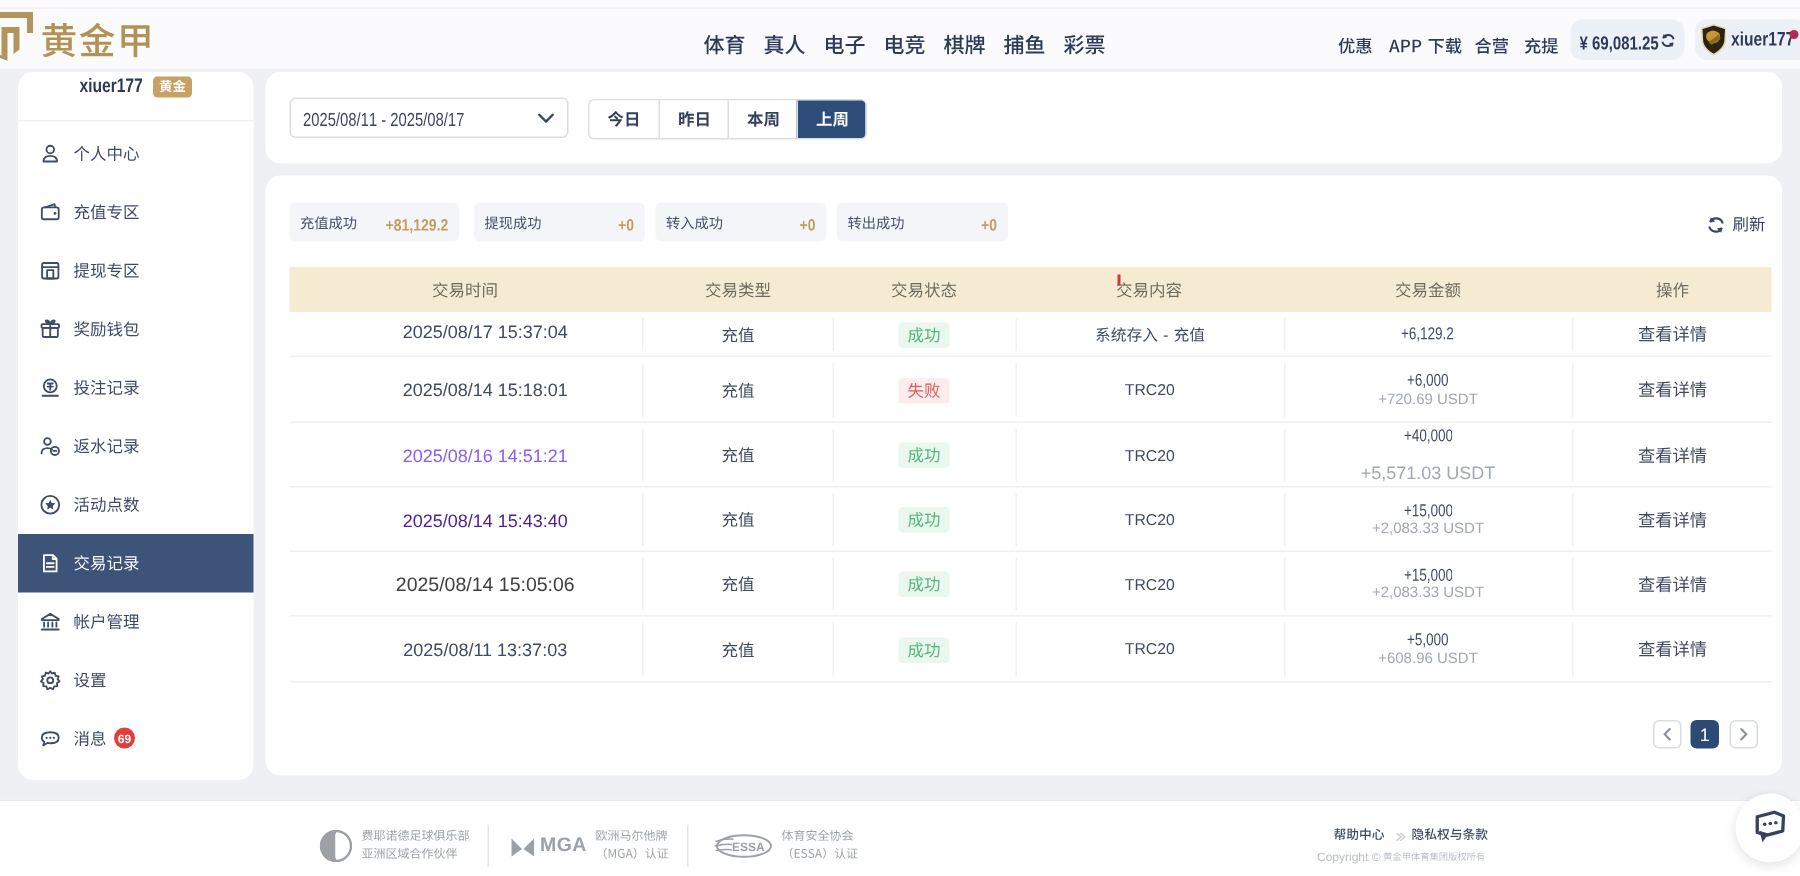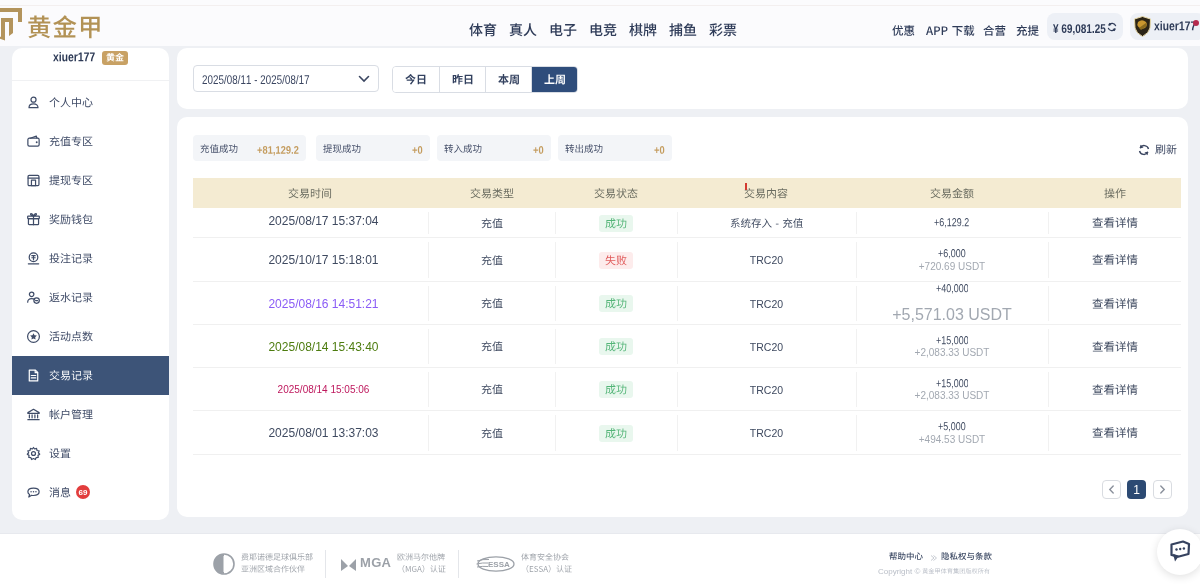--- a/index.html
+++ b/index.html
@@ -849,21 +849,21 @@
       </g>
     </svg>
   </div>
 <div class="ab" style="left:193px;top:281px;width:988px;height:1px;background:#f0f0f0"></div>
 <div class="ab" style="left:428px;top:242px;width:1px;height:36px;background:#f1f1f1"></div>
 <div class="ab" style="left:555px;top:242px;width:1px;height:36px;background:#f1f1f1"></div>
 <div class="ab" style="left:677px;top:242px;width:1px;height:36px;background:#f1f1f1"></div>
 <div class="ab" style="left:856px;top:242px;width:1px;height:36px;background:#f1f1f1"></div>
 <div class="ab" style="left:1048px;top:242px;width:1px;height:36px;background:#f1f1f1"></div>
 <div class="ab fxc" style="left:206px;top:238px;width:235px;height:44px">
-    <span style="font-size:12px;color:#3f4a60">2025/10/17 15:18:01</span>
+    <span style="font-size:12px;color:#3f4a60">2025/08/14 15:18:01</span>
   </div>
 <div class="ab fxc" style="left:428px;top:238px;width:127px;height:44px">
     <svg class="tx" width="22.0" height="11.0" viewBox="0 0 2000 1000">
       <g transform="translate(0,860) scale(1,-1)" fill="#3f4a60">
         <use href="#g49" x="0"></use>
         <use href="#g50" x="1000"></use>
       </g>
     </svg>
   </div>
 <div class="ab fxc" style="left:555px;top:238px;width:122px;height:44px">
@@ -937,40 +937,40 @@
       <g transform="translate(0,795) scale(0.3809,-0.4883)" fill="#3f4a60">
         <use href="#g118" x="0"></use>
         <use href="#g129" x="1196"></use>
         <use href="#g80" x="2335"></use>
         <use href="#g120" x="3474"></use>
         <use href="#g80" x="4043"></use>
         <use href="#g80" x="5182"></use>
         <use href="#g80" x="6321"></use>
       </g>
     </svg>
-    <span style="font-size:16px;color:#a2a8b1;margin-top:12px">+5,571.03 USDT</span>
+    <span style="font-size:12px;color:#a2a8b1;margin-top:12px">+5,571.03 USDT</span>
   </div>
 <div class="ab fxc" style="left:1048px;top:282px;width:133px;height:43px">
     <svg class="tx" width="46.0" height="11.5" viewBox="0 0 4000 1000">
       <g transform="translate(0,860) scale(1,-1)" fill="#3f4a60">
         <use href="#g123" x="0"></use>
         <use href="#g124" x="1000"></use>
         <use href="#g125" x="2000"></use>
         <use href="#g126" x="3000"></use>
       </g>
     </svg>
   </div>
 <div class="ab" style="left:193px;top:367px;width:988px;height:1px;background:#f0f0f0"></div>
 <div class="ab" style="left:428px;top:329px;width:1px;height:35px;background:#f1f1f1"></div>
 <div class="ab" style="left:555px;top:329px;width:1px;height:35px;background:#f1f1f1"></div>
 <div class="ab" style="left:677px;top:329px;width:1px;height:35px;background:#f1f1f1"></div>
 <div class="ab" style="left:856px;top:329px;width:1px;height:35px;background:#f1f1f1"></div>
 <div class="ab" style="left:1048px;top:329px;width:1px;height:35px;background:#f1f1f1"></div>
 <div class="ab fxc" style="left:206px;top:325px;width:235px;height:43px">
-    <span style="font-size:12px;color:#4d7c0f">2025/08/14 15:43:40</span>
+    <span style="font-size:12px;color:#4c1d95">2025/08/14 15:43:40</span>
   </div>
 <div class="ab fxc" style="left:428px;top:325px;width:127px;height:43px">
     <svg class="tx" width="22.0" height="11.0" viewBox="0 0 2000 1000">
       <g transform="translate(0,860) scale(1,-1)" fill="#3f4a60">
         <use href="#g49" x="0"></use>
         <use href="#g50" x="1000"></use>
       </g>
     </svg>
   </div>
 <div class="ab fxc" style="left:555px;top:325px;width:122px;height:43px">
@@ -1010,21 +1010,21 @@
       </g>
     </svg>
   </div>
 <div class="ab" style="left:193px;top:410px;width:988px;height:1px;background:#f0f0f0"></div>
 <div class="ab" style="left:428px;top:372px;width:1px;height:35px;background:#f1f1f1"></div>
 <div class="ab" style="left:555px;top:372px;width:1px;height:35px;background:#f1f1f1"></div>
 <div class="ab" style="left:677px;top:372px;width:1px;height:35px;background:#f1f1f1"></div>
 <div class="ab" style="left:856px;top:372px;width:1px;height:35px;background:#f1f1f1"></div>
 <div class="ab" style="left:1048px;top:372px;width:1px;height:35px;background:#f1f1f1"></div>
 <div class="ab fxc" style="left:206px;top:368px;width:235px;height:43px">
-    <span style="font-size:10px;color:#be185d">2025/08/14 15:05:06</span>
+    <span style="font-size:13px;color:#404040">2025/08/14 15:05:06</span>
   </div>
 <div class="ab fxc" style="left:428px;top:368px;width:127px;height:43px">
     <svg class="tx" width="22.0" height="11.0" viewBox="0 0 2000 1000">
       <g transform="translate(0,860) scale(1,-1)" fill="#3f4a60">
         <use href="#g49" x="0"></use>
         <use href="#g50" x="1000"></use>
       </g>
     </svg>
   </div>
 <div class="ab fxc" style="left:555px;top:368px;width:122px;height:43px">
@@ -1064,21 +1064,21 @@
       </g>
     </svg>
   </div>
 <div class="ab" style="left:193px;top:454px;width:988px;height:1px;background:#f0f0f0"></div>
 <div class="ab" style="left:428px;top:415px;width:1px;height:36px;background:#f1f1f1"></div>
 <div class="ab" style="left:555px;top:415px;width:1px;height:36px;background:#f1f1f1"></div>
 <div class="ab" style="left:677px;top:415px;width:1px;height:36px;background:#f1f1f1"></div>
 <div class="ab" style="left:856px;top:415px;width:1px;height:36px;background:#f1f1f1"></div>
 <div class="ab" style="left:1048px;top:415px;width:1px;height:36px;background:#f1f1f1"></div>
 <div class="ab fxc" style="left:206px;top:411px;width:235px;height:44px">
-    <span style="font-size:12px;color:#3f4a60">2025/08/01 13:37:03</span>
+    <span style="font-size:12px;color:#3f4a60">2025/08/11 13:37:03</span>
   </div>
 <div class="ab fxc" style="left:428px;top:411px;width:127px;height:44px">
     <svg class="tx" width="22.0" height="11.0" viewBox="0 0 2000 1000">
       <g transform="translate(0,860) scale(1,-1)" fill="#3f4a60">
         <use href="#g49" x="0"></use>
         <use href="#g50" x="1000"></use>
       </g>
     </svg>
   </div>
 <div class="ab fxc" style="left:555px;top:411px;width:122px;height:44px">
@@ -1098,21 +1098,21 @@
     <svg class="tx" width="27.7" height="11.5" viewBox="0 0 2407 1000">
       <g transform="translate(0,795) scale(0.3809,-0.4883)" fill="#3f4a60">
         <use href="#g118" x="0"></use>
         <use href="#g81" x="1196"></use>
         <use href="#g120" x="2335"></use>
         <use href="#g80" x="2904"></use>
         <use href="#g80" x="4043"></use>
         <use href="#g80" x="5182"></use>
       </g>
     </svg>
-    <span style="font-size:10px;color:#a2a8b1;margin-top:1px">+494.53 USDT</span>
+    <span style="font-size:10px;color:#a2a8b1;margin-top:1px">+608.96 USDT</span>
   </div>
 <div class="ab fxc" style="left:1048px;top:411px;width:133px;height:44px">
     <svg class="tx" width="46.0" height="11.5" viewBox="0 0 4000 1000">
       <g transform="translate(0,860) scale(1,-1)" fill="#3f4a60">
         <use href="#g123" x="0"></use>
         <use href="#g124" x="1000"></use>
         <use href="#g125" x="2000"></use>
         <use href="#g126" x="3000"></use>
       </g>
     </svg>

